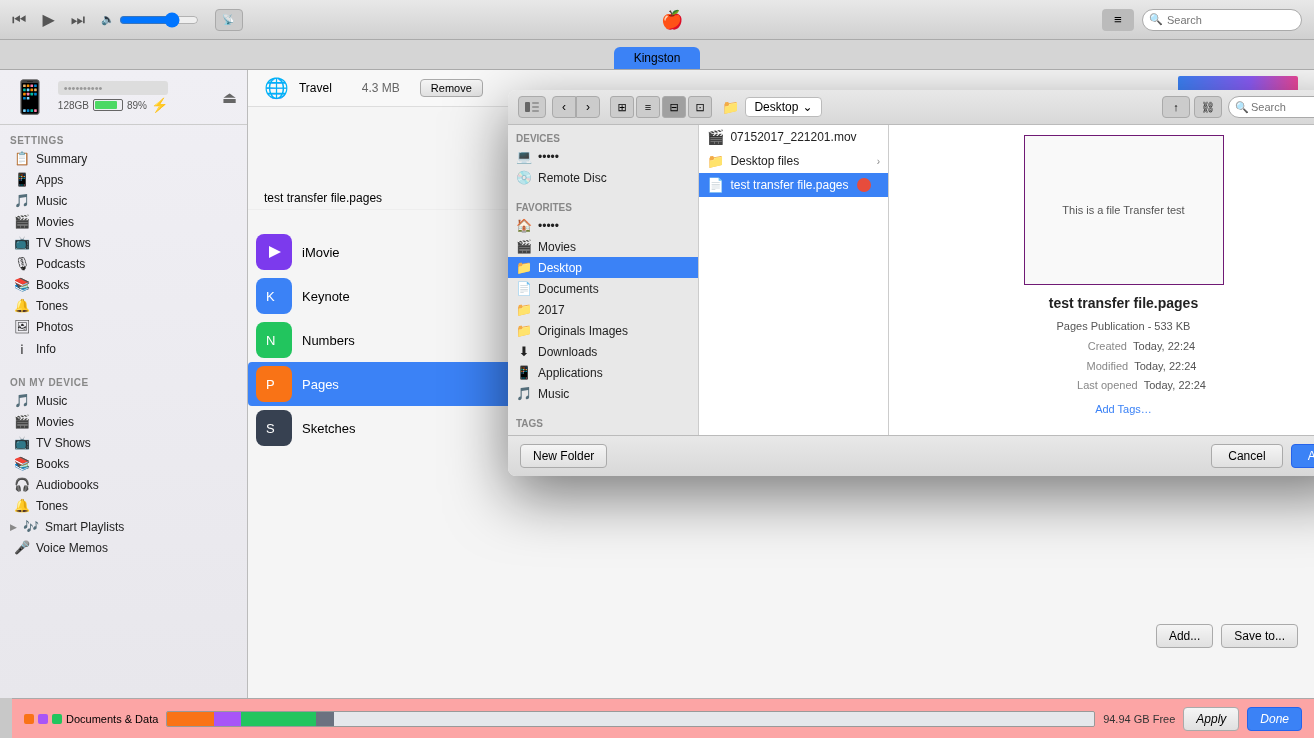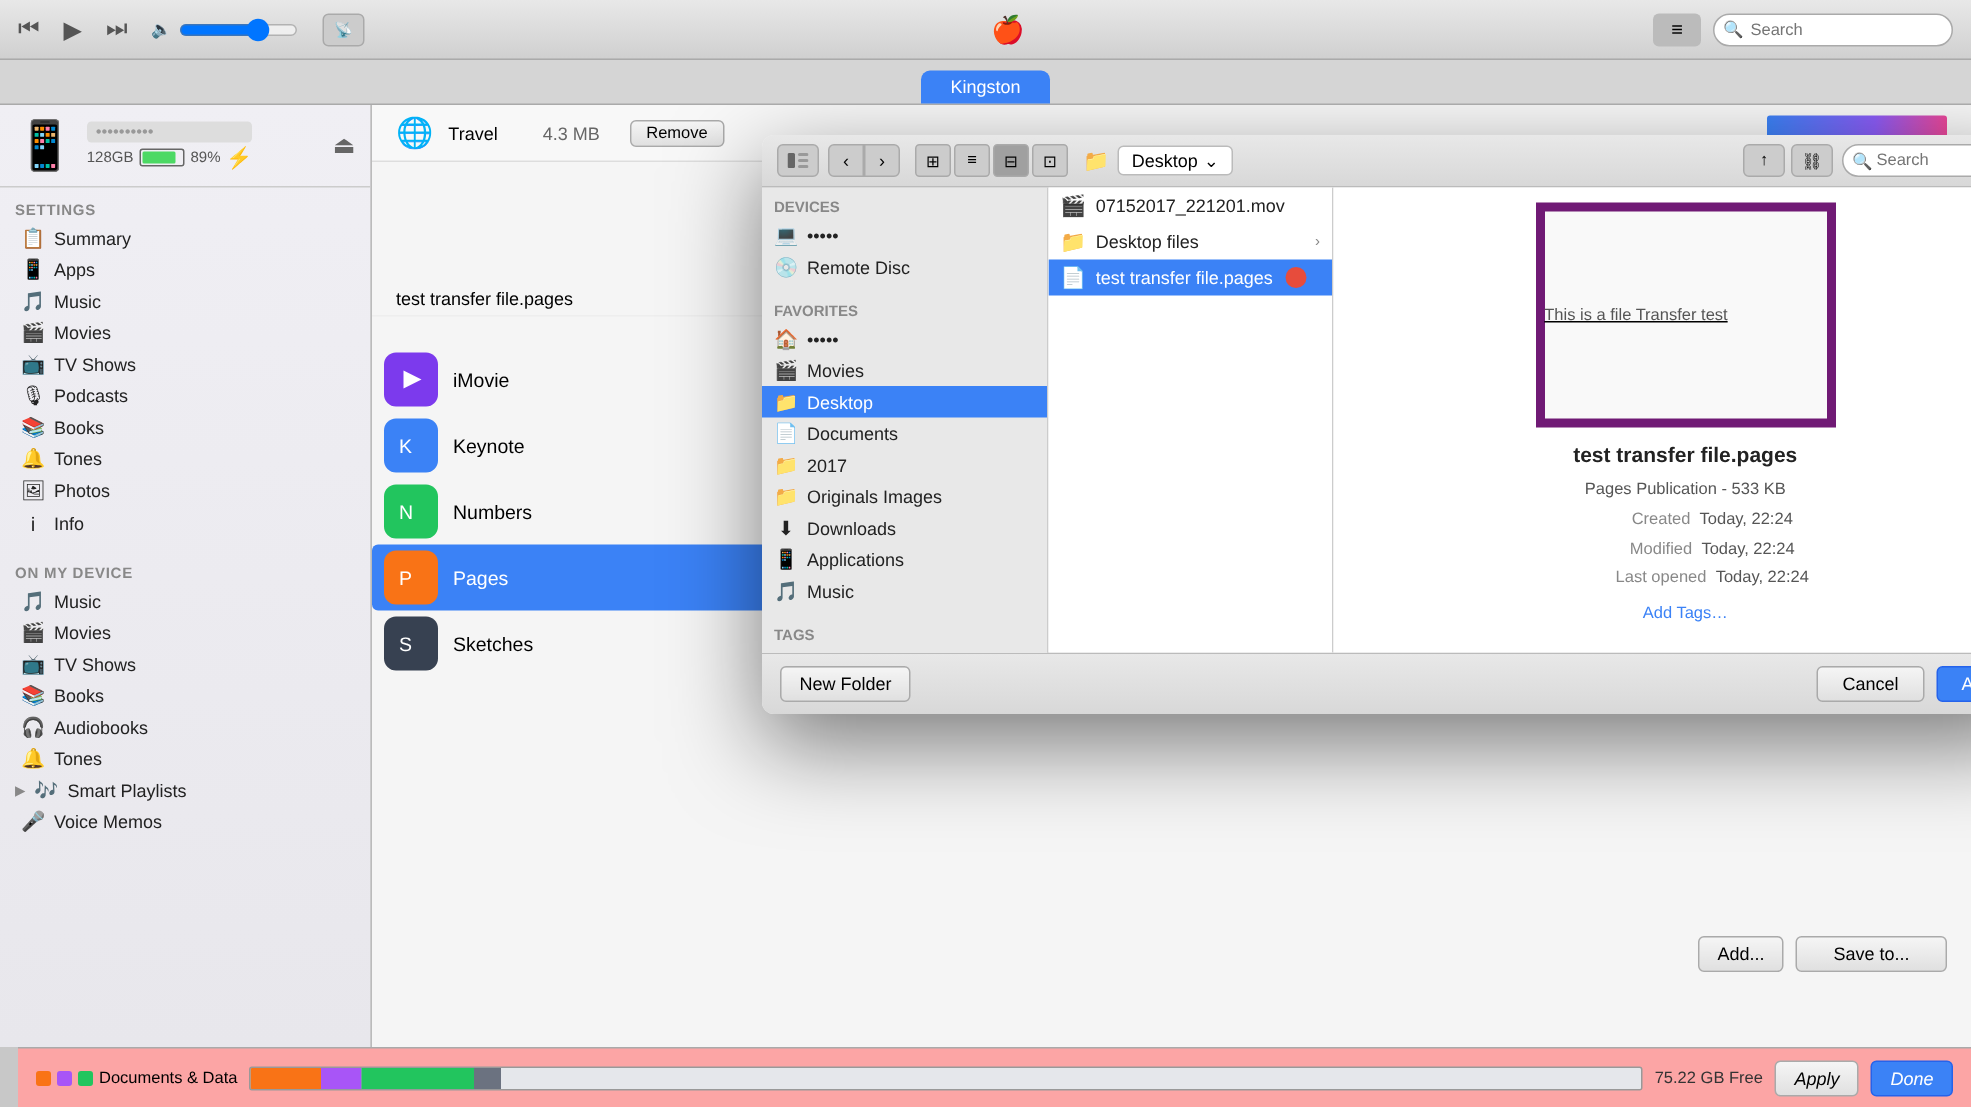--- a/index.html
+++ b/index.html
@@ -89,21 +89,21 @@
       height: 30px;
       background: #d5d5d5;
       display: flex;
       align-items: flex-end;
       justify-content: center;
       border-bottom: 1px solid #aaa;
     }
     .device-tab {
       padding: 4px 20px;
       background: #3b82f6;
-      color: #ffffff;
+      color: #000000;
       border-radius: 6px 6px 0 0;
       font-size: 12px;
       font-weight: 500;
       cursor: pointer;
     }
 
     
     .main-layout {
       display: flex;
       height: calc(738px - 70px - 40px);
@@ -466,26 +466,25 @@
       display: flex;
       flex-direction: column;
       align-items: center;
       padding: 10px;
       background: white;
     }
     .dlg-preview-thumb {
       width: 200px;
       height: 150px;
       background: #f9f9f9;
-      border: 6px solid #701a75;
-      display: flex;
-      align-items: center;
-      justify-content: flex-start;
+      border: 1px solid #701a75;
+      display: flex;
+      align-items: center;
+      justify-content: center;
       margin-bottom: 10px;
-      text-decoration: underline;
     }
     .dlg-preview-text-sample {
       font-size: 11px;
       color: #555;
     }
     .dlg-preview-title {
       font-size: 14px;
       font-weight: 600;
       color: #222;
       margin-bottom: 6px;
@@ -795,21 +794,21 @@
                 <rect width="20" height="20" rx="4" fill="none"></rect>
                 <text x="2" y="15" font-size="13" fill="white">S</text>
               </svg>
           </div>
           <span class="app-name">Sketches</span>
         </div>
       </div>
 
       <div style="position:absolute;bottom:50px;right:16px;display:flex;gap:8px;">
         <button style="padding:4px 12px;background:linear-gradient(180deg,#f5f5f5,#e0e0e0);border:1px solid #aaa;border-radius:4px;font-size:12px;cursor:pointer;">Add...</button>
-        <button style="padding:4px 24px;background:linear-gradient(180deg,#f5f5f5,#e0e0e0);border:1px solid #aaa;border-radius:4px;font-size:12px;cursor:pointer;">Save to...</button>
+        <button style="padding:4px 12px;background:linear-gradient(180deg,#f5f5f5,#e0e0e0);border:1px solid #aaa;border-radius:4px;font-size:12px;cursor:pointer;">Save to...</button>
       </div>
     </div>
 
     <div class="dialog-overlay">
       <div class="dialog-box">
 
         <div class="dialog-toolbar">
           <button class="dlg-sidebar-toggle">
             <svg width="14" height="10" viewBox="0 0 14 10">
                 <rect x="0" y="0" width="5" height="10" fill="#666" rx="1"></rect>
@@ -965,16 +964,16 @@
     <div style="width:10px;height:10px;background:#22c55e;border-radius:2px;"></div>
     <span>Documents &amp; Data</span>
   </div>
   <div class="storage-bar">
     <div class="storage-segment" style="width:5%;background:#f97316;"></div>
     <div class="storage-segment" style="width:3%;background:#a855f7;"></div>
     <div class="storage-segment" style="width:8%;background:#22c55e;"></div>
     <div class="storage-segment" style="width:2%;background:#6b7280;"></div>
     <div class="storage-segment" style="flex:1;background:#e5e7eb;"></div>
   </div>
-  <span class="storage-label">75.22 GB Free</span>
+  <span class="storage-label">94.94 GB Free</span>
   <button class="bottom-btn">Apply</button>
   <button class="bottom-btn primary">Done</button>
 </div>
 
 </body></html>

